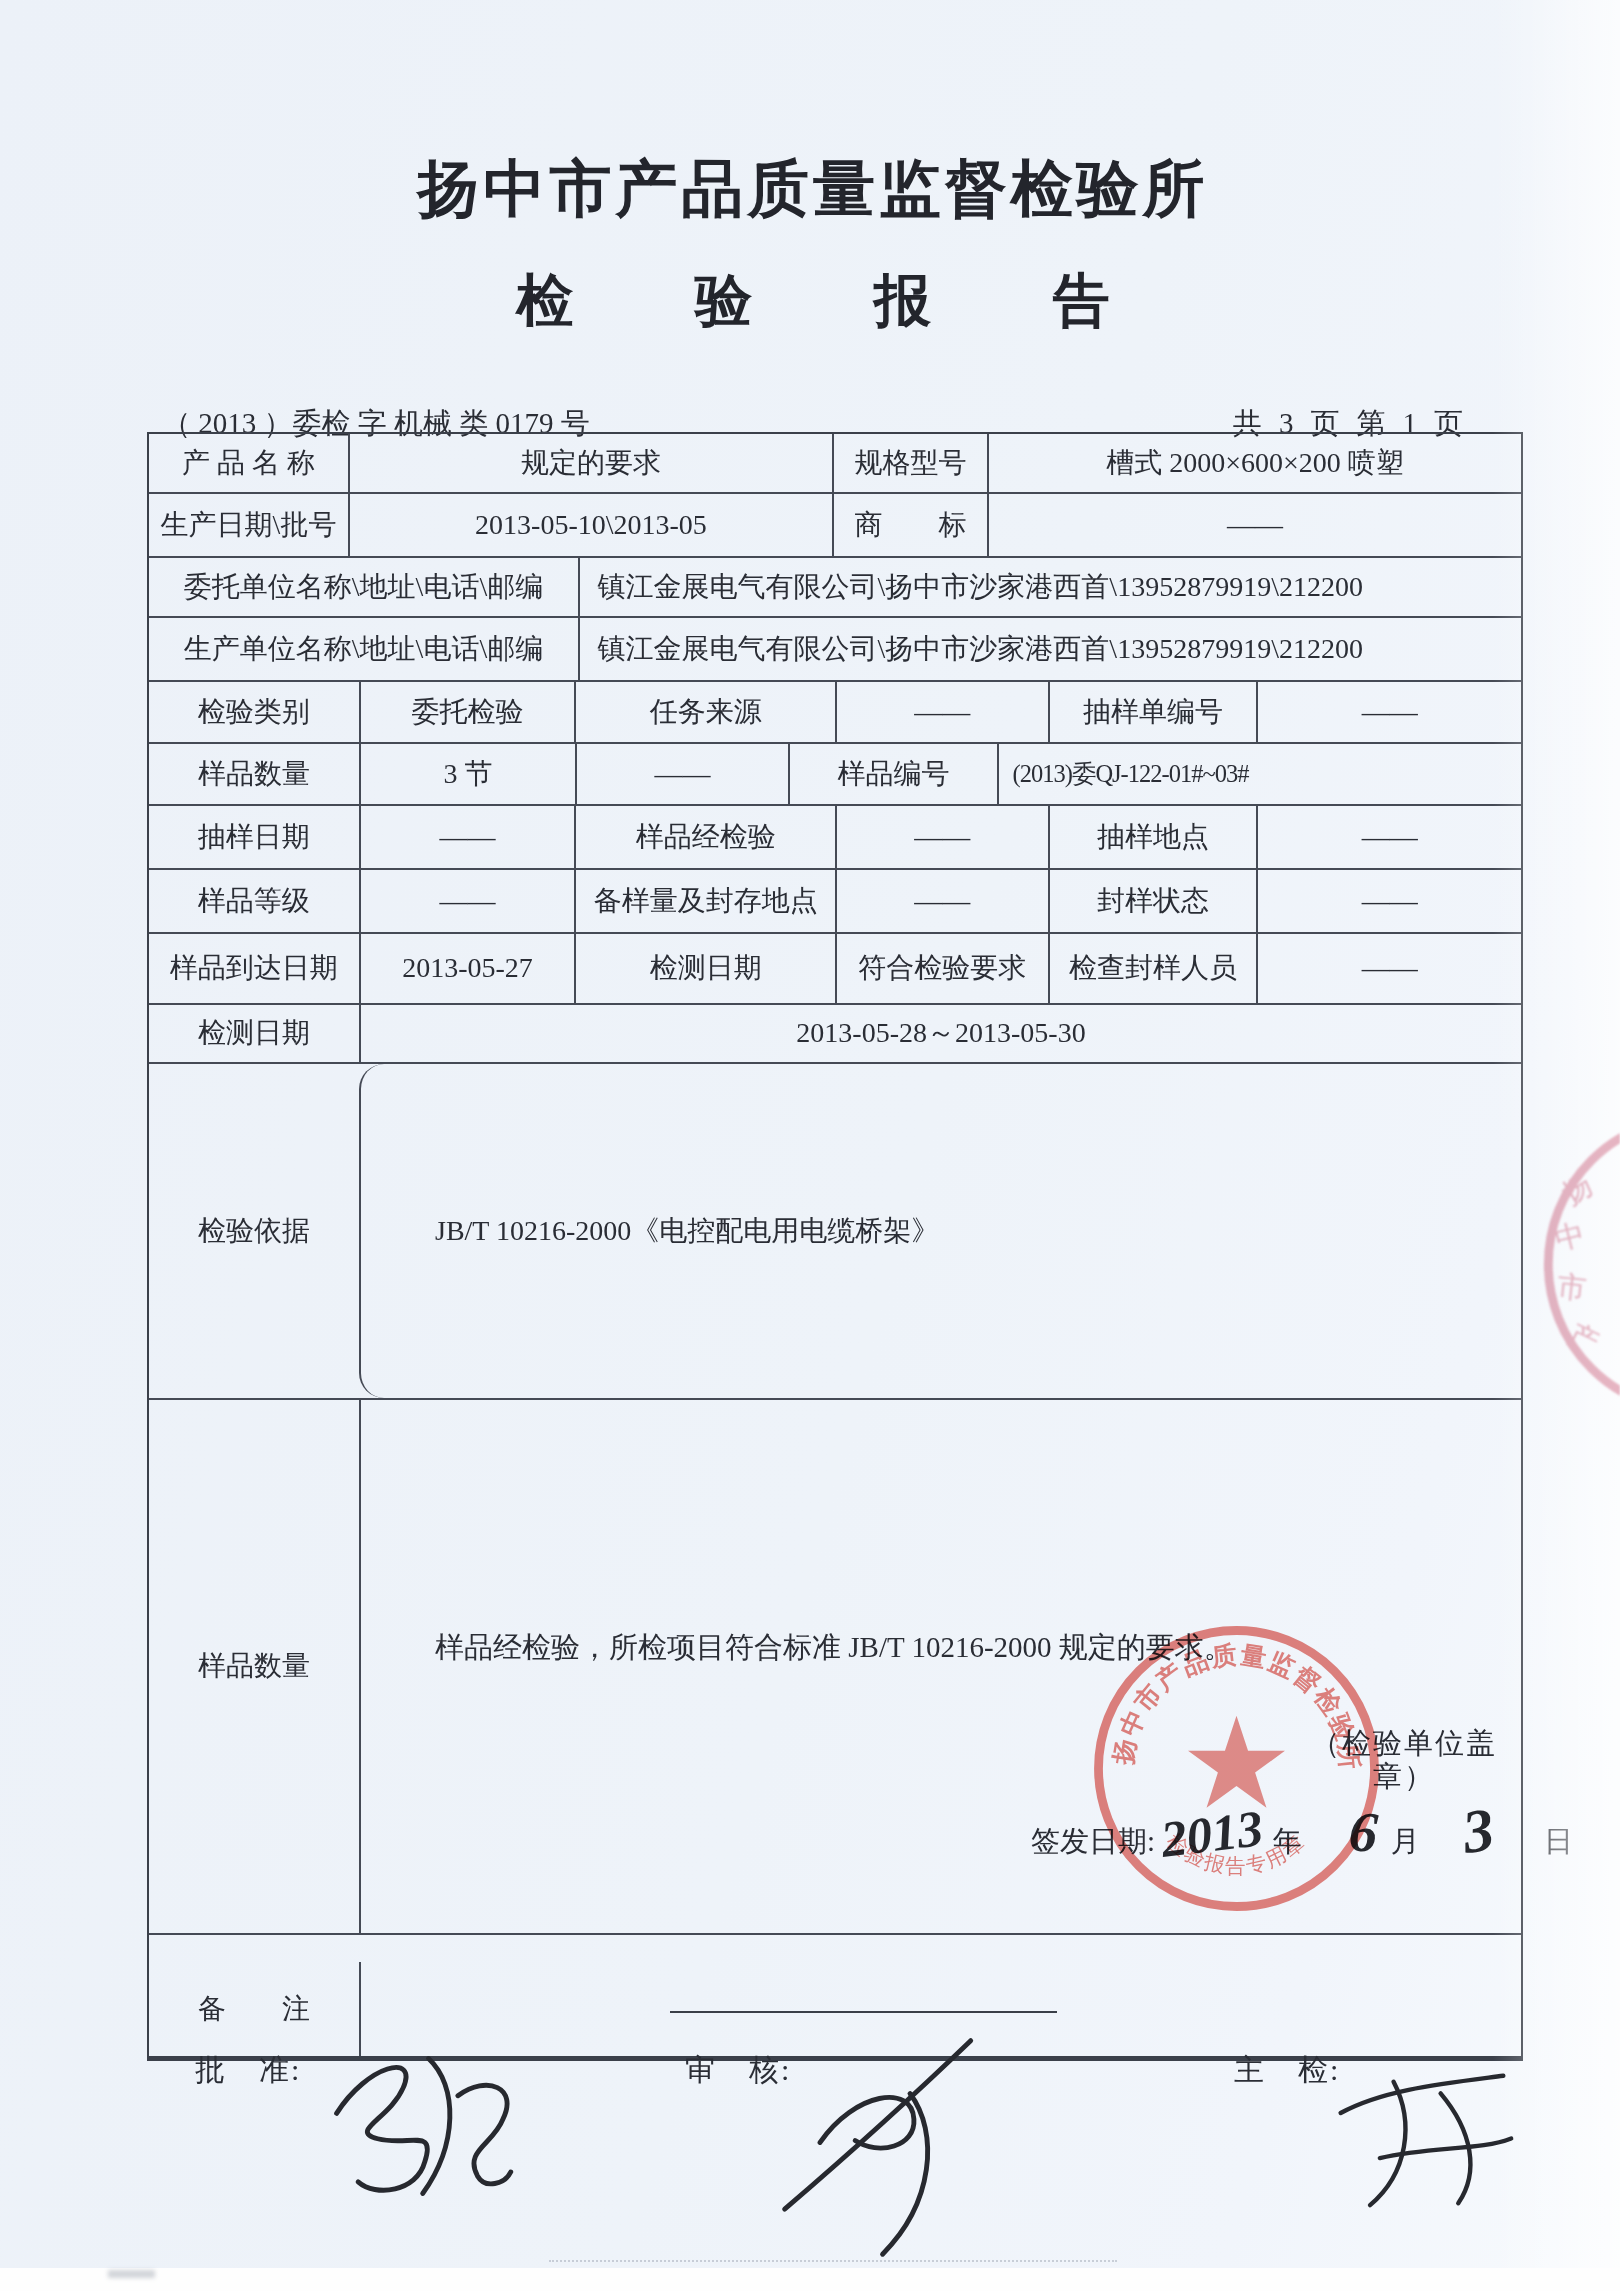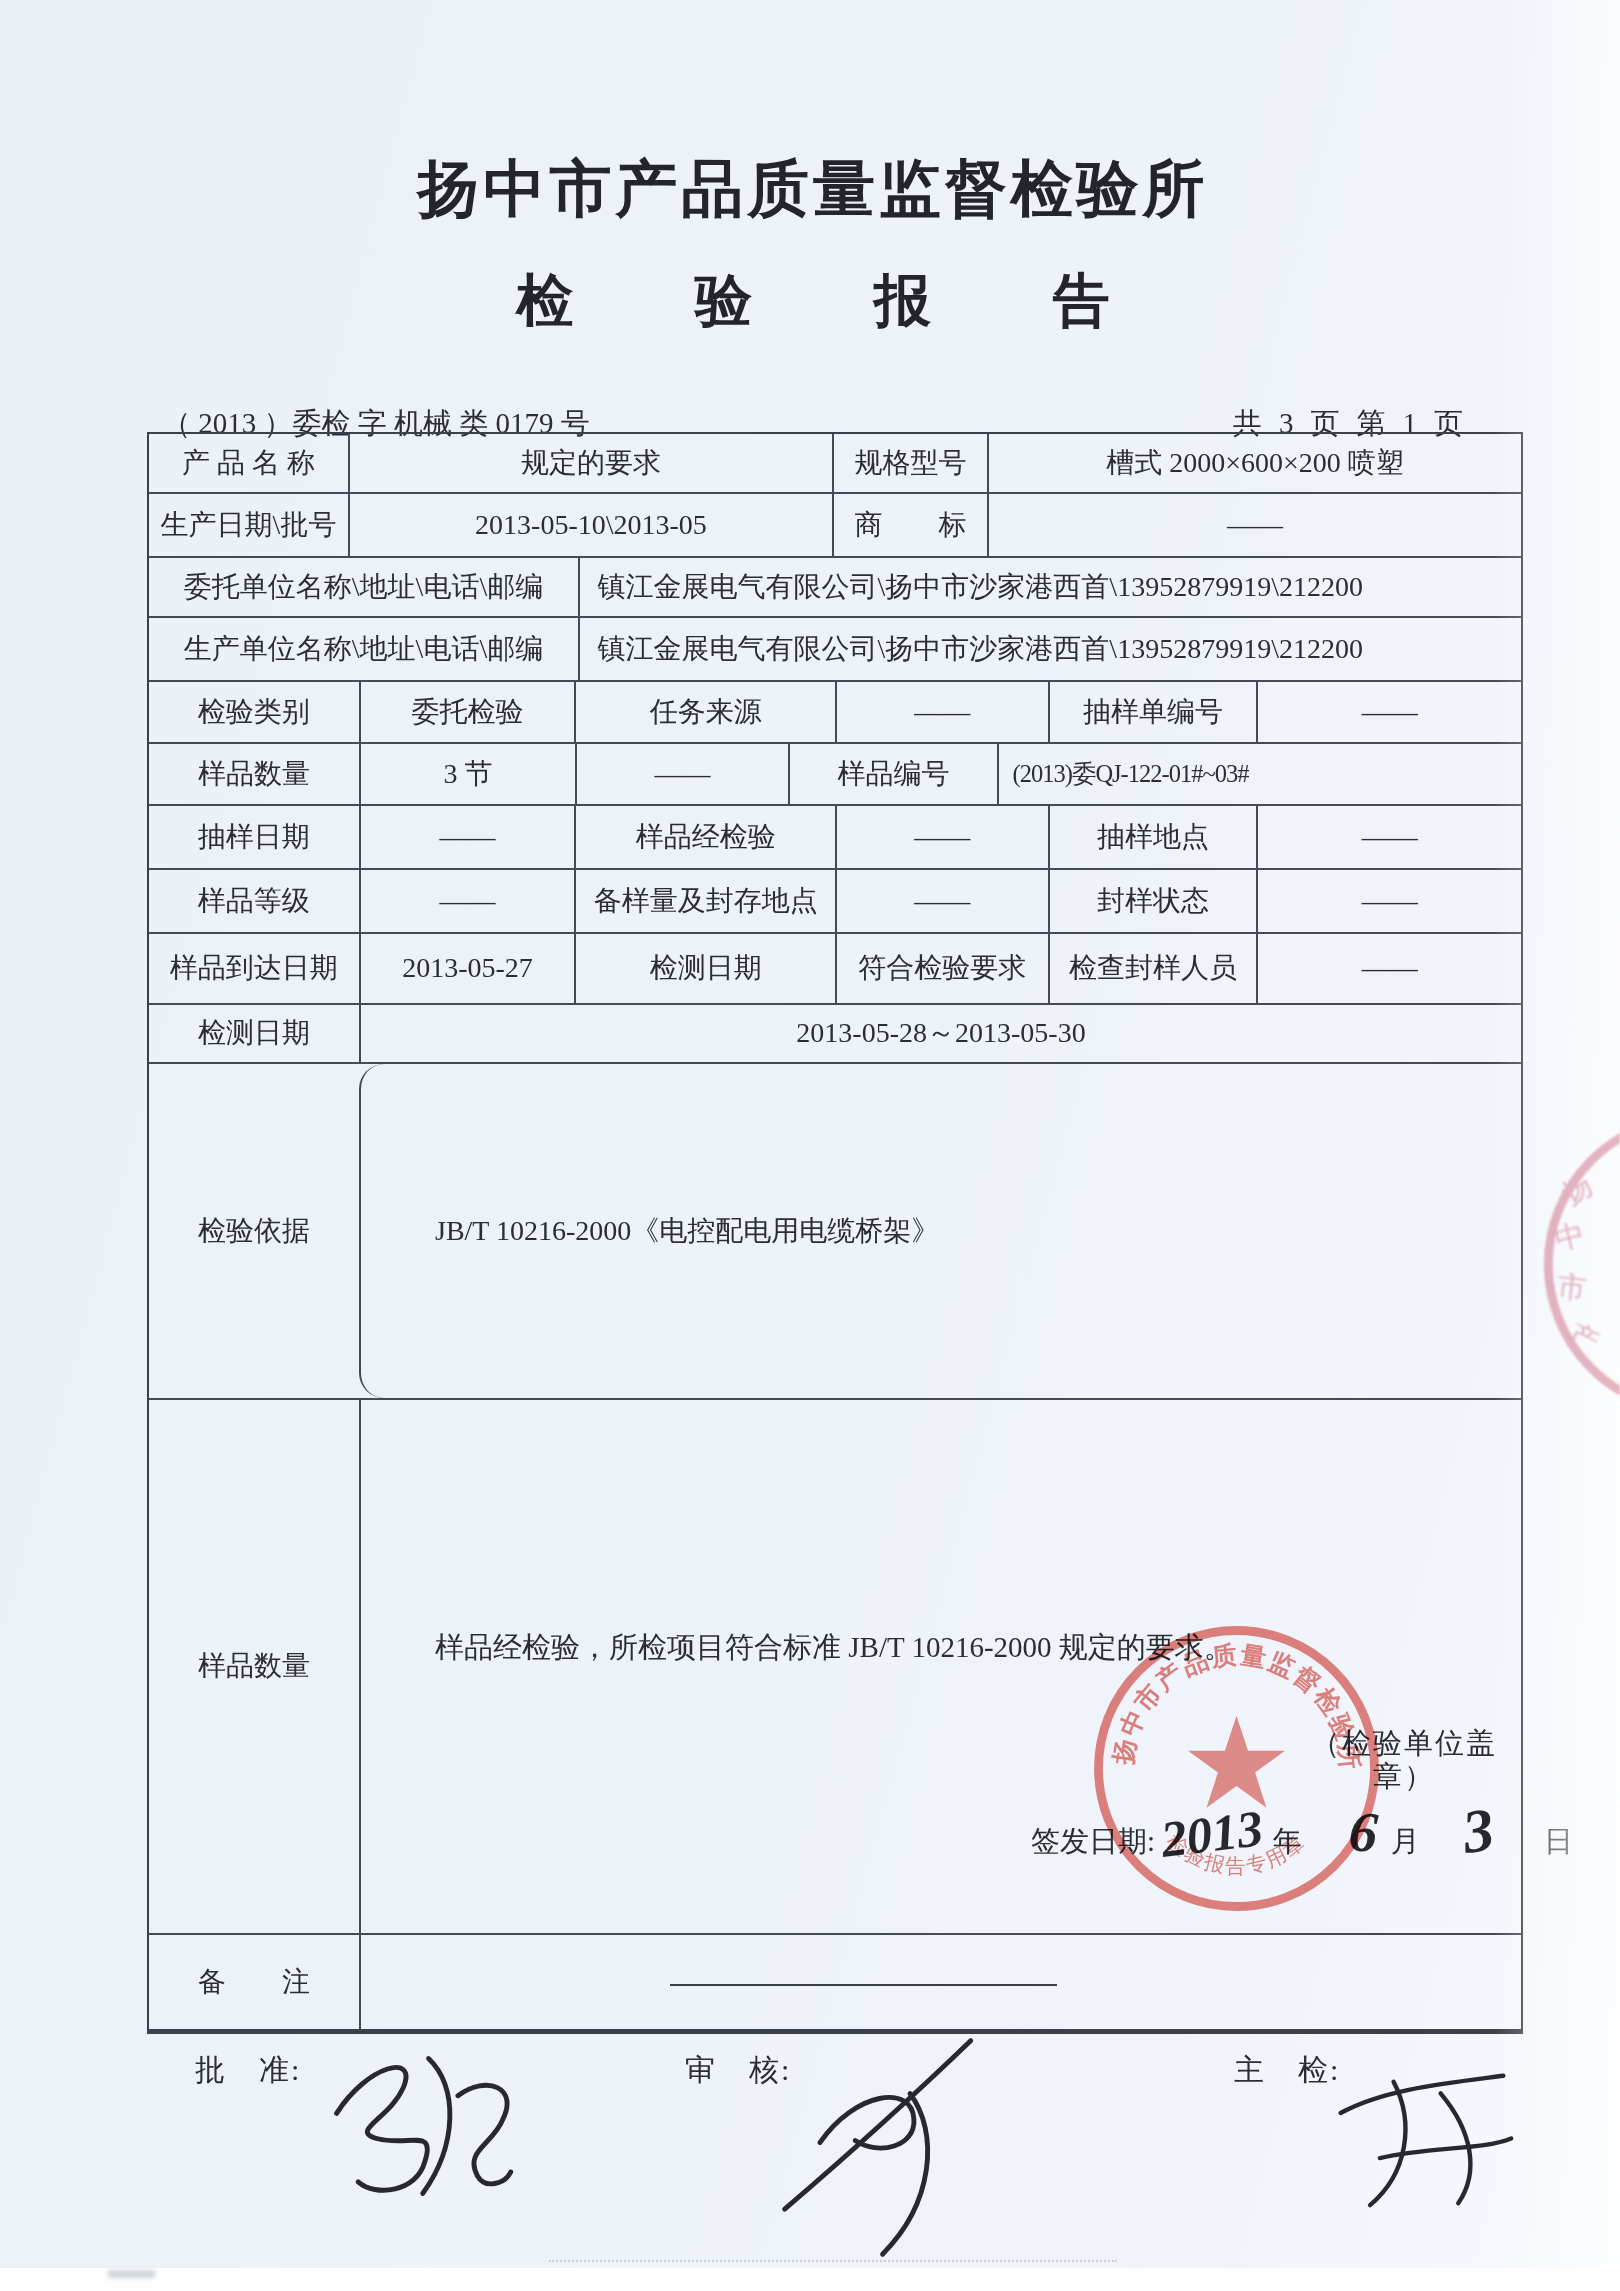--- a/index.html
+++ b/index.html
@@ -24,21 +24,21 @@
   }
   .report-no{left:162px;top:404px;font-size:29px;}
   .page-info{right:152px;top:404px;font-size:29px;letter-spacing:4.9px;}
   
   .tbl{
     left:147px;top:432px;width:1372px;
     border:2.9px solid #3b404a;border-bottom-width:5.9px;
     background:transparent;
   }
   .row{display:flex;box-sizing:border-box;border-bottom:2px solid #454a55;}
-  .row:last-child{border-bottom:none;}
+  .row:last-child{border-bottom:none;margin-top:27px;}
   .cell{
     box-sizing:border-box;border-left:2px solid #454a55;
     display:flex;align-items:center;justify-content:center;
     font-size:28px;text-align:center;line-height:1.15;
     padding:0 3.9px;
   }
   .cell:first-child{border-left:none;}
   .cell.left{justify-content:flex-start;text-align:left;padding-left:17.6px;}
   .cell.small{font-size:24.5px;letter-spacing:-1px;}
   .h61{height:60px}.h64{height:64px}.h63{height:62px}.h65{height:64px}

